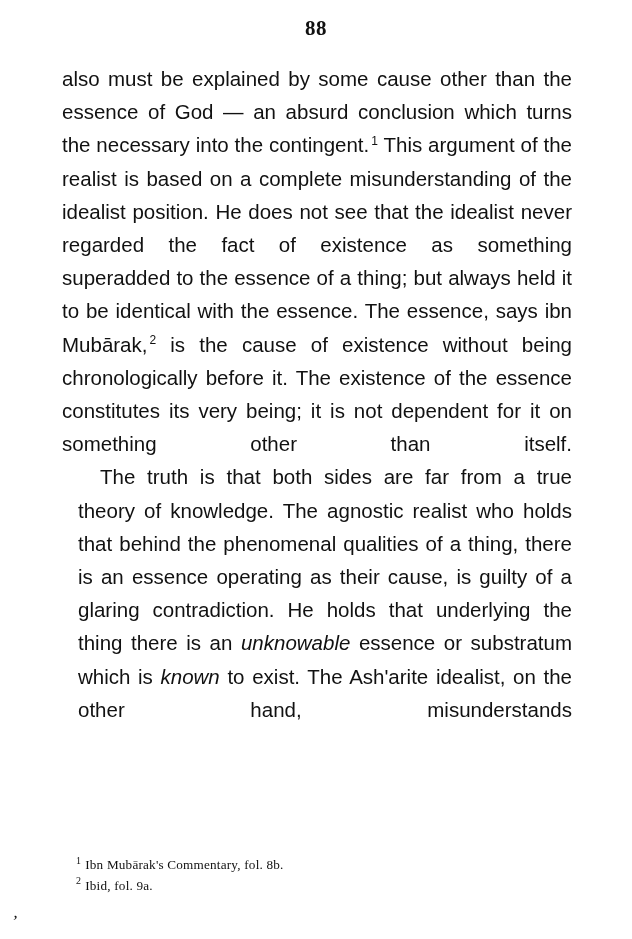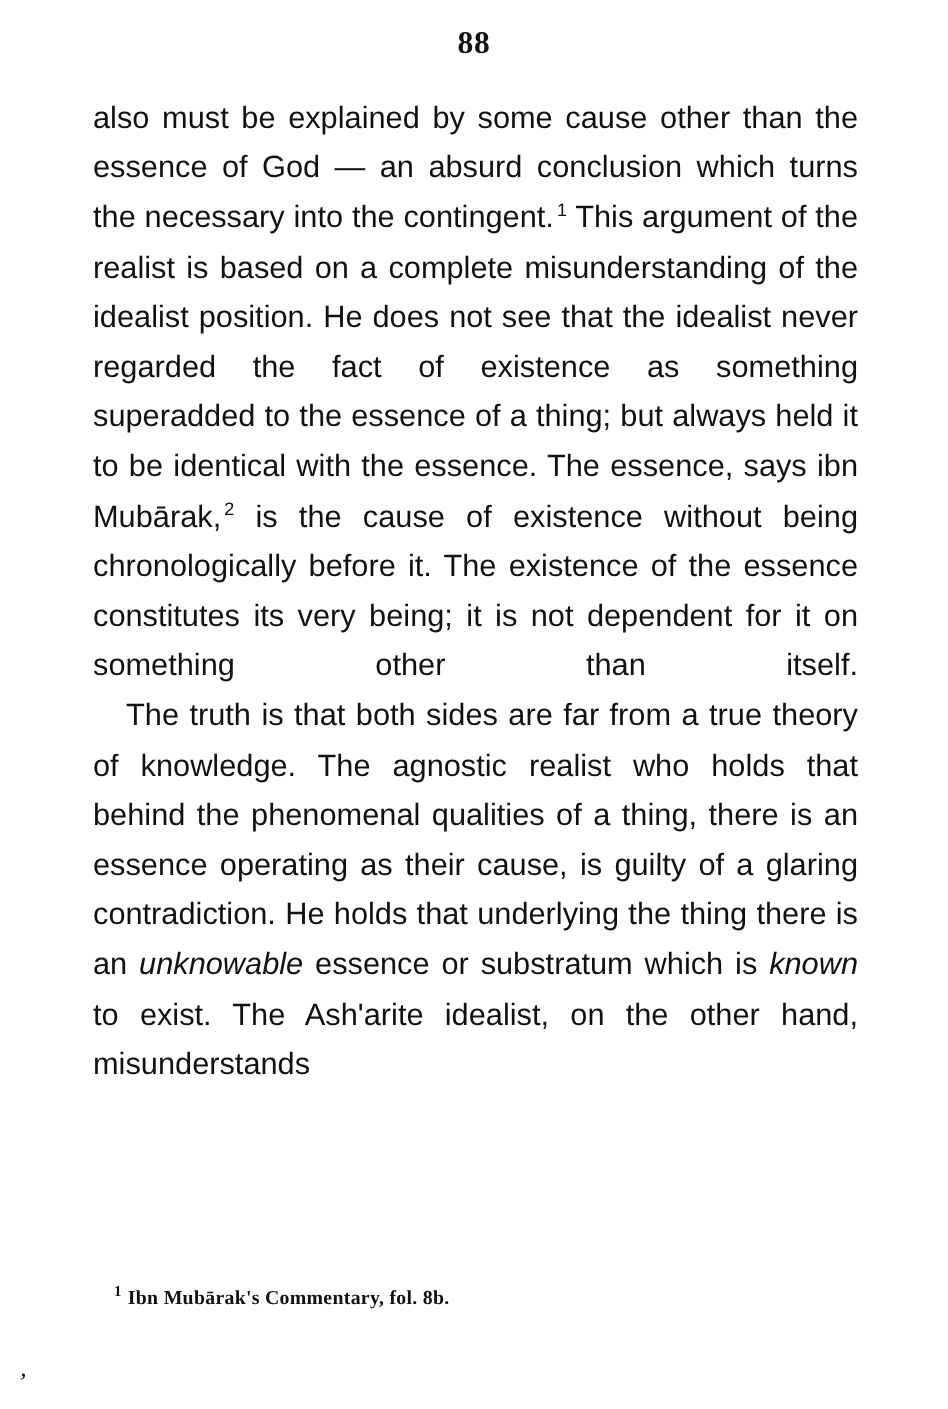--- a/index.html
+++ b/index.html
@@ -42,20 +42,21 @@
     text-align: justify;
     text-justify: inter-word;
     font-family: Liberation Sans, sans-serif;
   }
   .para {
     margin: 0;
     text-align: justify;
   }
   .para + .para {
     text-indent: 22px;
+    margin-left: 16px;
   }
   
   .para.justify-all {
     text-align-last: justify;
   }
   .ital {
     font-style: italic;
   }
   sup.fnref {
     font-size: 12px;
@@ -65,21 +66,20 @@
   }
   .footnotes {
     position: absolute;
     left: 76px;
     top: 855px;
     width: 500px;
     font-size: 13.2px;
     line-height: 20.5px;
     font-family: "Liberation Serif", serif;
     letter-spacing: 0.2px;
-    font-weight: bold;
   }
   .footnote {
     margin: 0;
     white-space: nowrap;
   }
   .footnote sup {
     font-size: 10px;
     vertical-align: super;
     line-height: 0;
     padding-right: 4px;
@@ -110,17 +110,20 @@
     <p class="para justify-all">
       <span>The truth is that both sides are far from a true theory of knowledge. The agnostic realist who holds that behind the phenomenal qualities of a thing, there is an essence operating as their cause, is guilty of a glaring contradiction. He holds that underlying the thing there is an </span><span class="ital">unknowable</span><span> essence or substratum which is </span><span class="ital">known</span><span> to exist. The Ash'arite idealist, on the other hand, misunderstands</span>
     </p>
 
   </div>
 
   <div class="footnotes">
     <p class="footnote">
       <sup>1</sup><span>Ibn Mubārak's Commentary, fol. 8b.</span>
     </p>
+    <p class="footnote">
+      <sup>2</sup><span>Ibid, fol. 9a.</span>
+    </p>
   </div>
 
   <div class="mark-bottom">ʼ</div>
 
 </div>
 
 </body></html>

